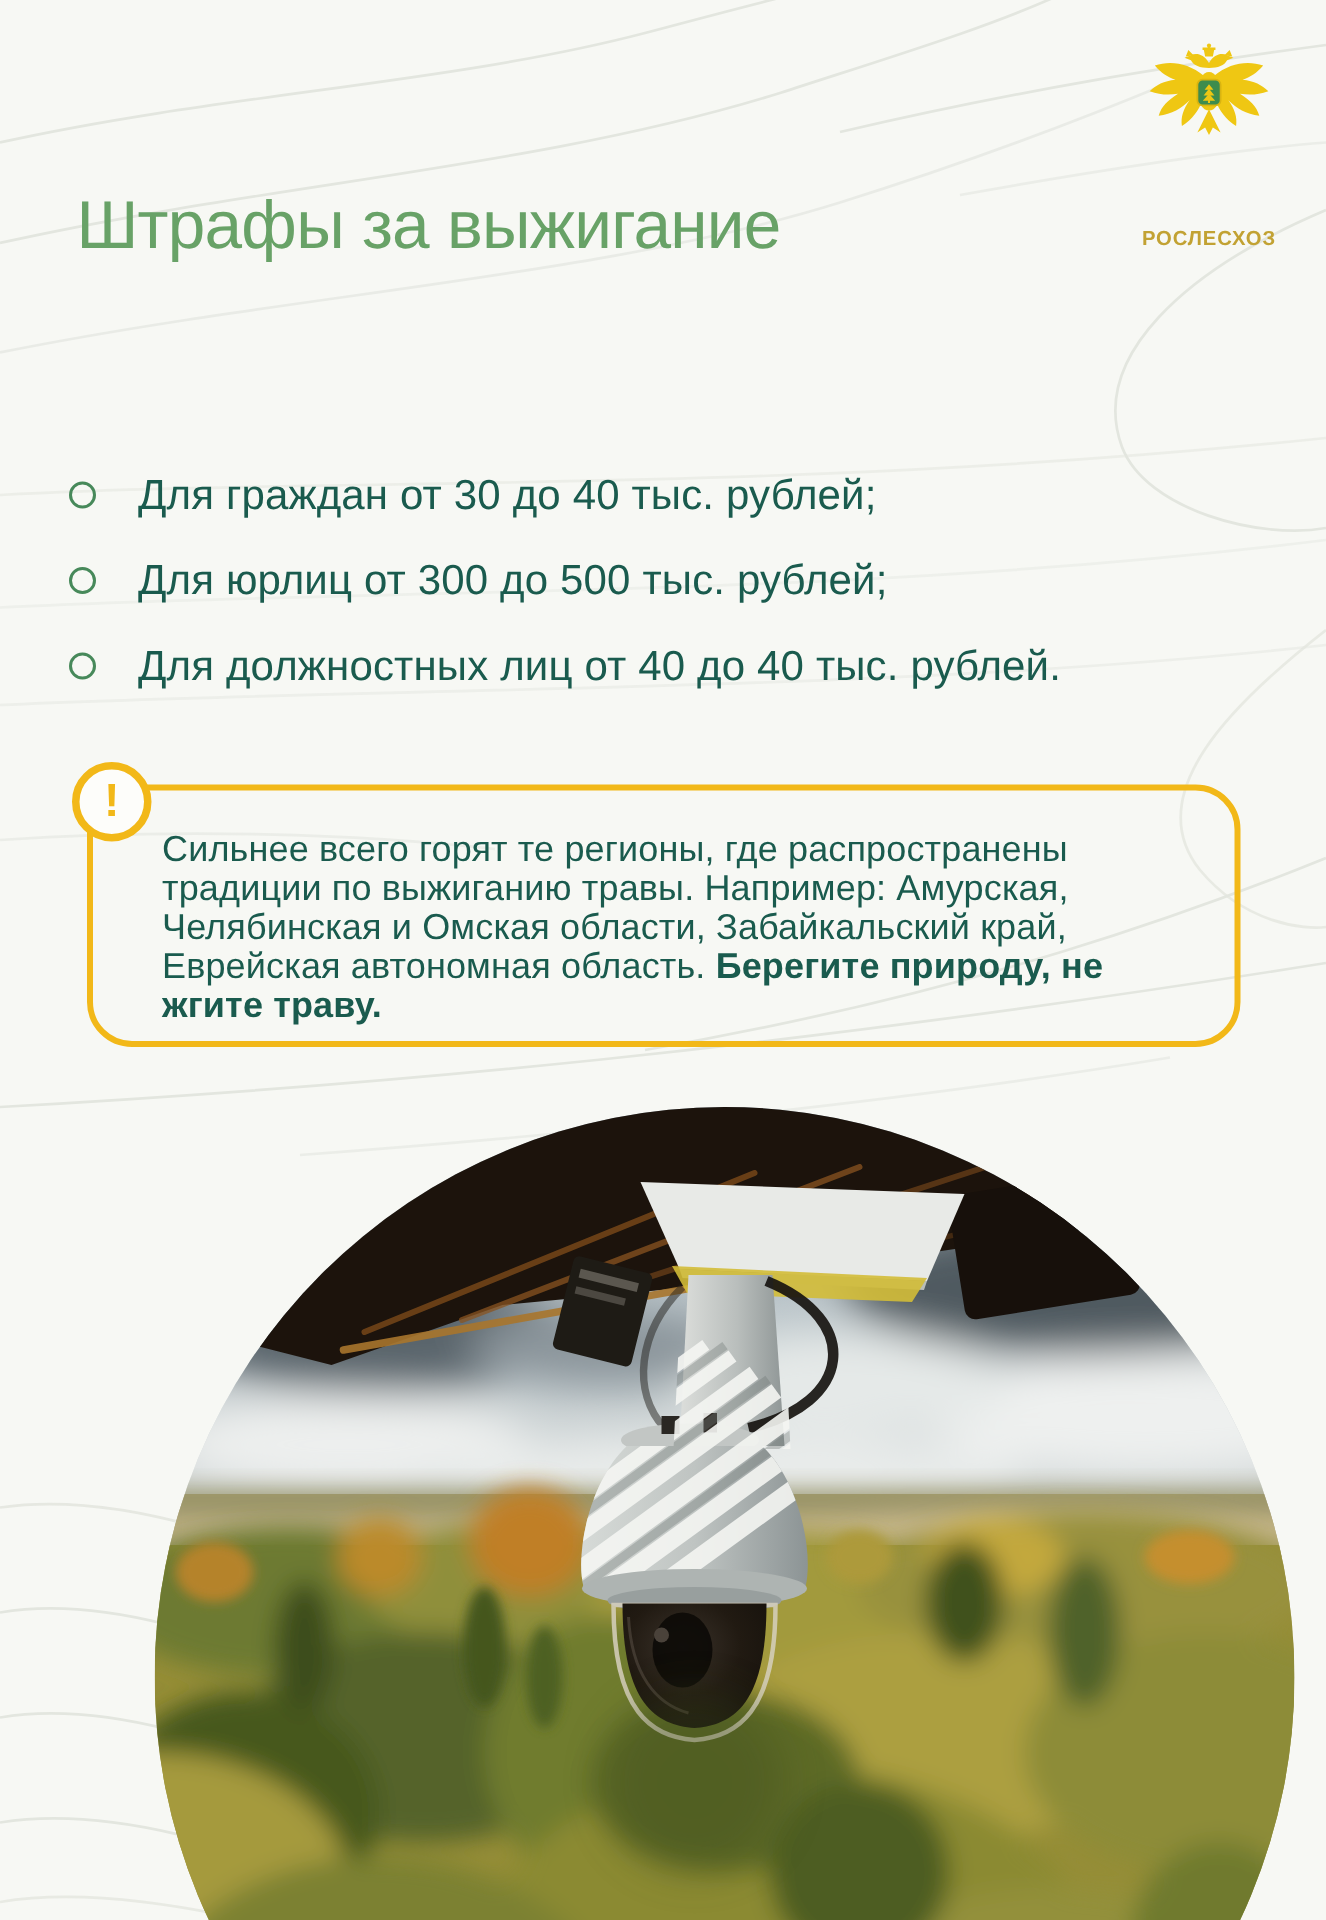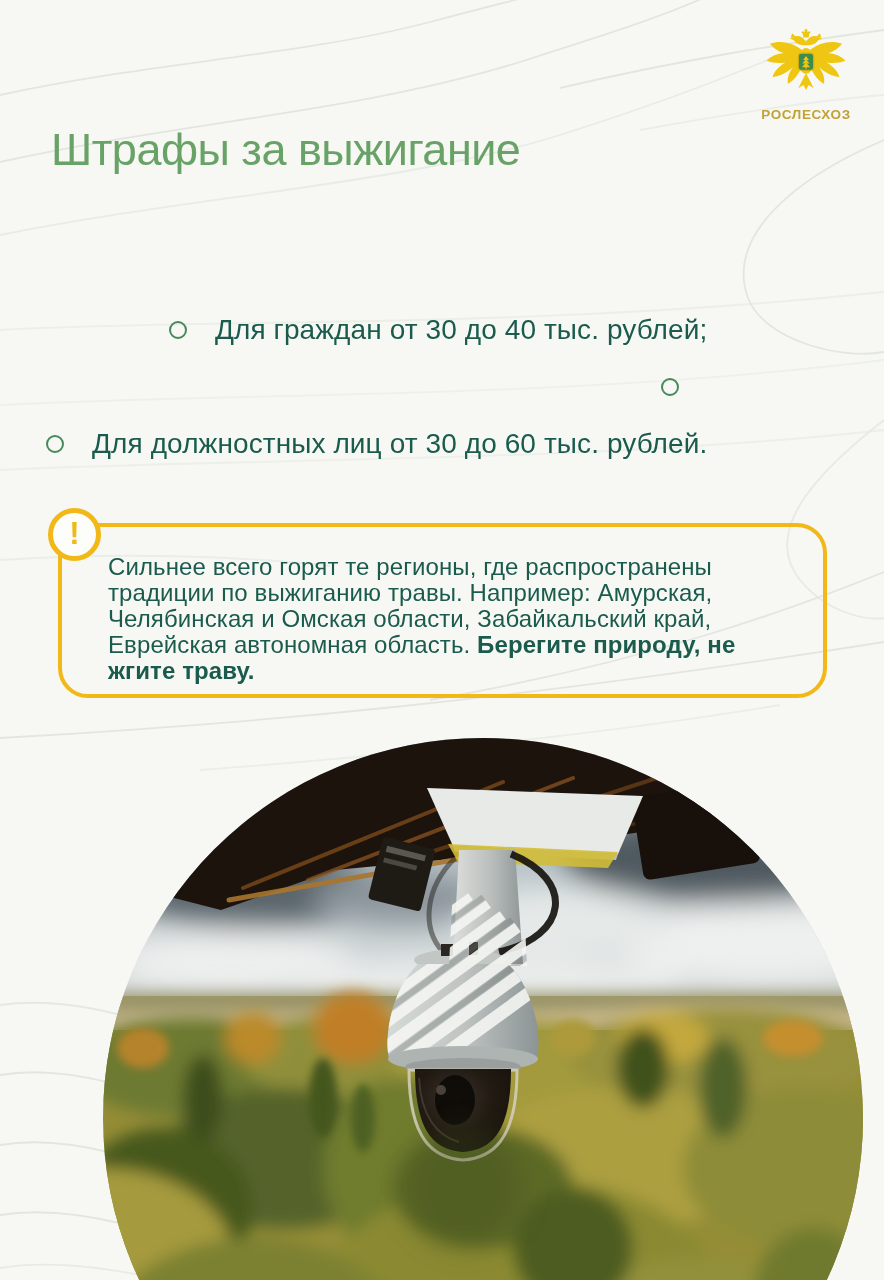--- a/index.html
+++ b/index.html
@@ -11,39 +11,39 @@
     background: #f7f8f4;
     font-family: "Liberation Sans", "DejaVu Sans", sans-serif;
   }
   
   .bg-lines { position: absolute; inset: 0; z-index: 0; }
 
   
   .logo {
     position: absolute; top: 28px; left: 752px; width: 108px;
     display: flex; flex-direction: column; align-items: center;
-    z-index: 5; text-align: center;
+    z-index: 5; text-align: center; gap: 44px;
   }
   .logo-eagle { width: 86px; height: 76px; }
   .logo-label {
     margin-top: 3px;
     font-size: 13.5px; font-weight: 700; letter-spacing: 0.6px;
     color: #c2a233;
   }
 
   
   .title {
     position: absolute; left: 51px; top: 122px; z-index: 5;
     color: #68a267; font-weight: 400; font-size: 45px; line-height: 56px;
     letter-spacing: -0.5px;
   }
 
   
   .fines-list { position: absolute; left: 46px; top: 311px; z-index: 5; }
-  .fine-row { display: flex; align-items: center; height: 38px; margin-bottom: 19px; justify-content: flex-end; }
+  .fine-row { display: flex; align-items: center; height: 38px; margin-bottom: 19px; }
   .bullet-ring {
     width: 18px; height: 18px; border: 2.5px solid #47895a; border-radius: 50%;
     flex: 0 0 auto; margin-right: 28px; background: transparent;
   }
   .fine-text { color: #1a5b4e; font-size: 28px; letter-spacing: 0.1px; }
 
   
   .warning-box {
     position: absolute; left: 58px; top: 523px; width: 769px; height: 175px;
     border: 4px solid #f2b818; border-radius: 30px;
@@ -132,24 +132,25 @@
   <span style="display:block">Штрафы за выжигание</span>
 </h1>
 
 <div class="fines-list">
   <div class="fine-row">
     <span class="bullet-ring"></span>
     <span class="fine-text">Для граждан от 30 до 40 тыс. рублей;</span>
   </div>
   <div class="fine-row">
     <span class="bullet-ring"></span>
+    <span class="fine-text">Для юрлиц от 300 до 500 тыс. рублей;</span>
   </div>
   <div class="fine-row">
     <span class="bullet-ring"></span>
-    <span class="fine-text">Для должностных лиц от 30 до 60 тыс. рублей.</span>
+    <span class="fine-text">Для должностных лиц от 40 до 40 тыс. рублей.</span>
   </div>
 </div>
 
 <div class="warning-box"></div>
 <div class="warning-badge">
   <span>!</span>
 </div>
 <p class="warning-text"><span>Сильнее всего горят те регионы, где распространены традиции по выжиганию травы. Например: Амурская, Челябинская и Омская области, Забайкальский край, Еврейская автономная область. </span><b>Берегите природу, не жгите траву.</b></p>
 
 <div class="photo-circle">

